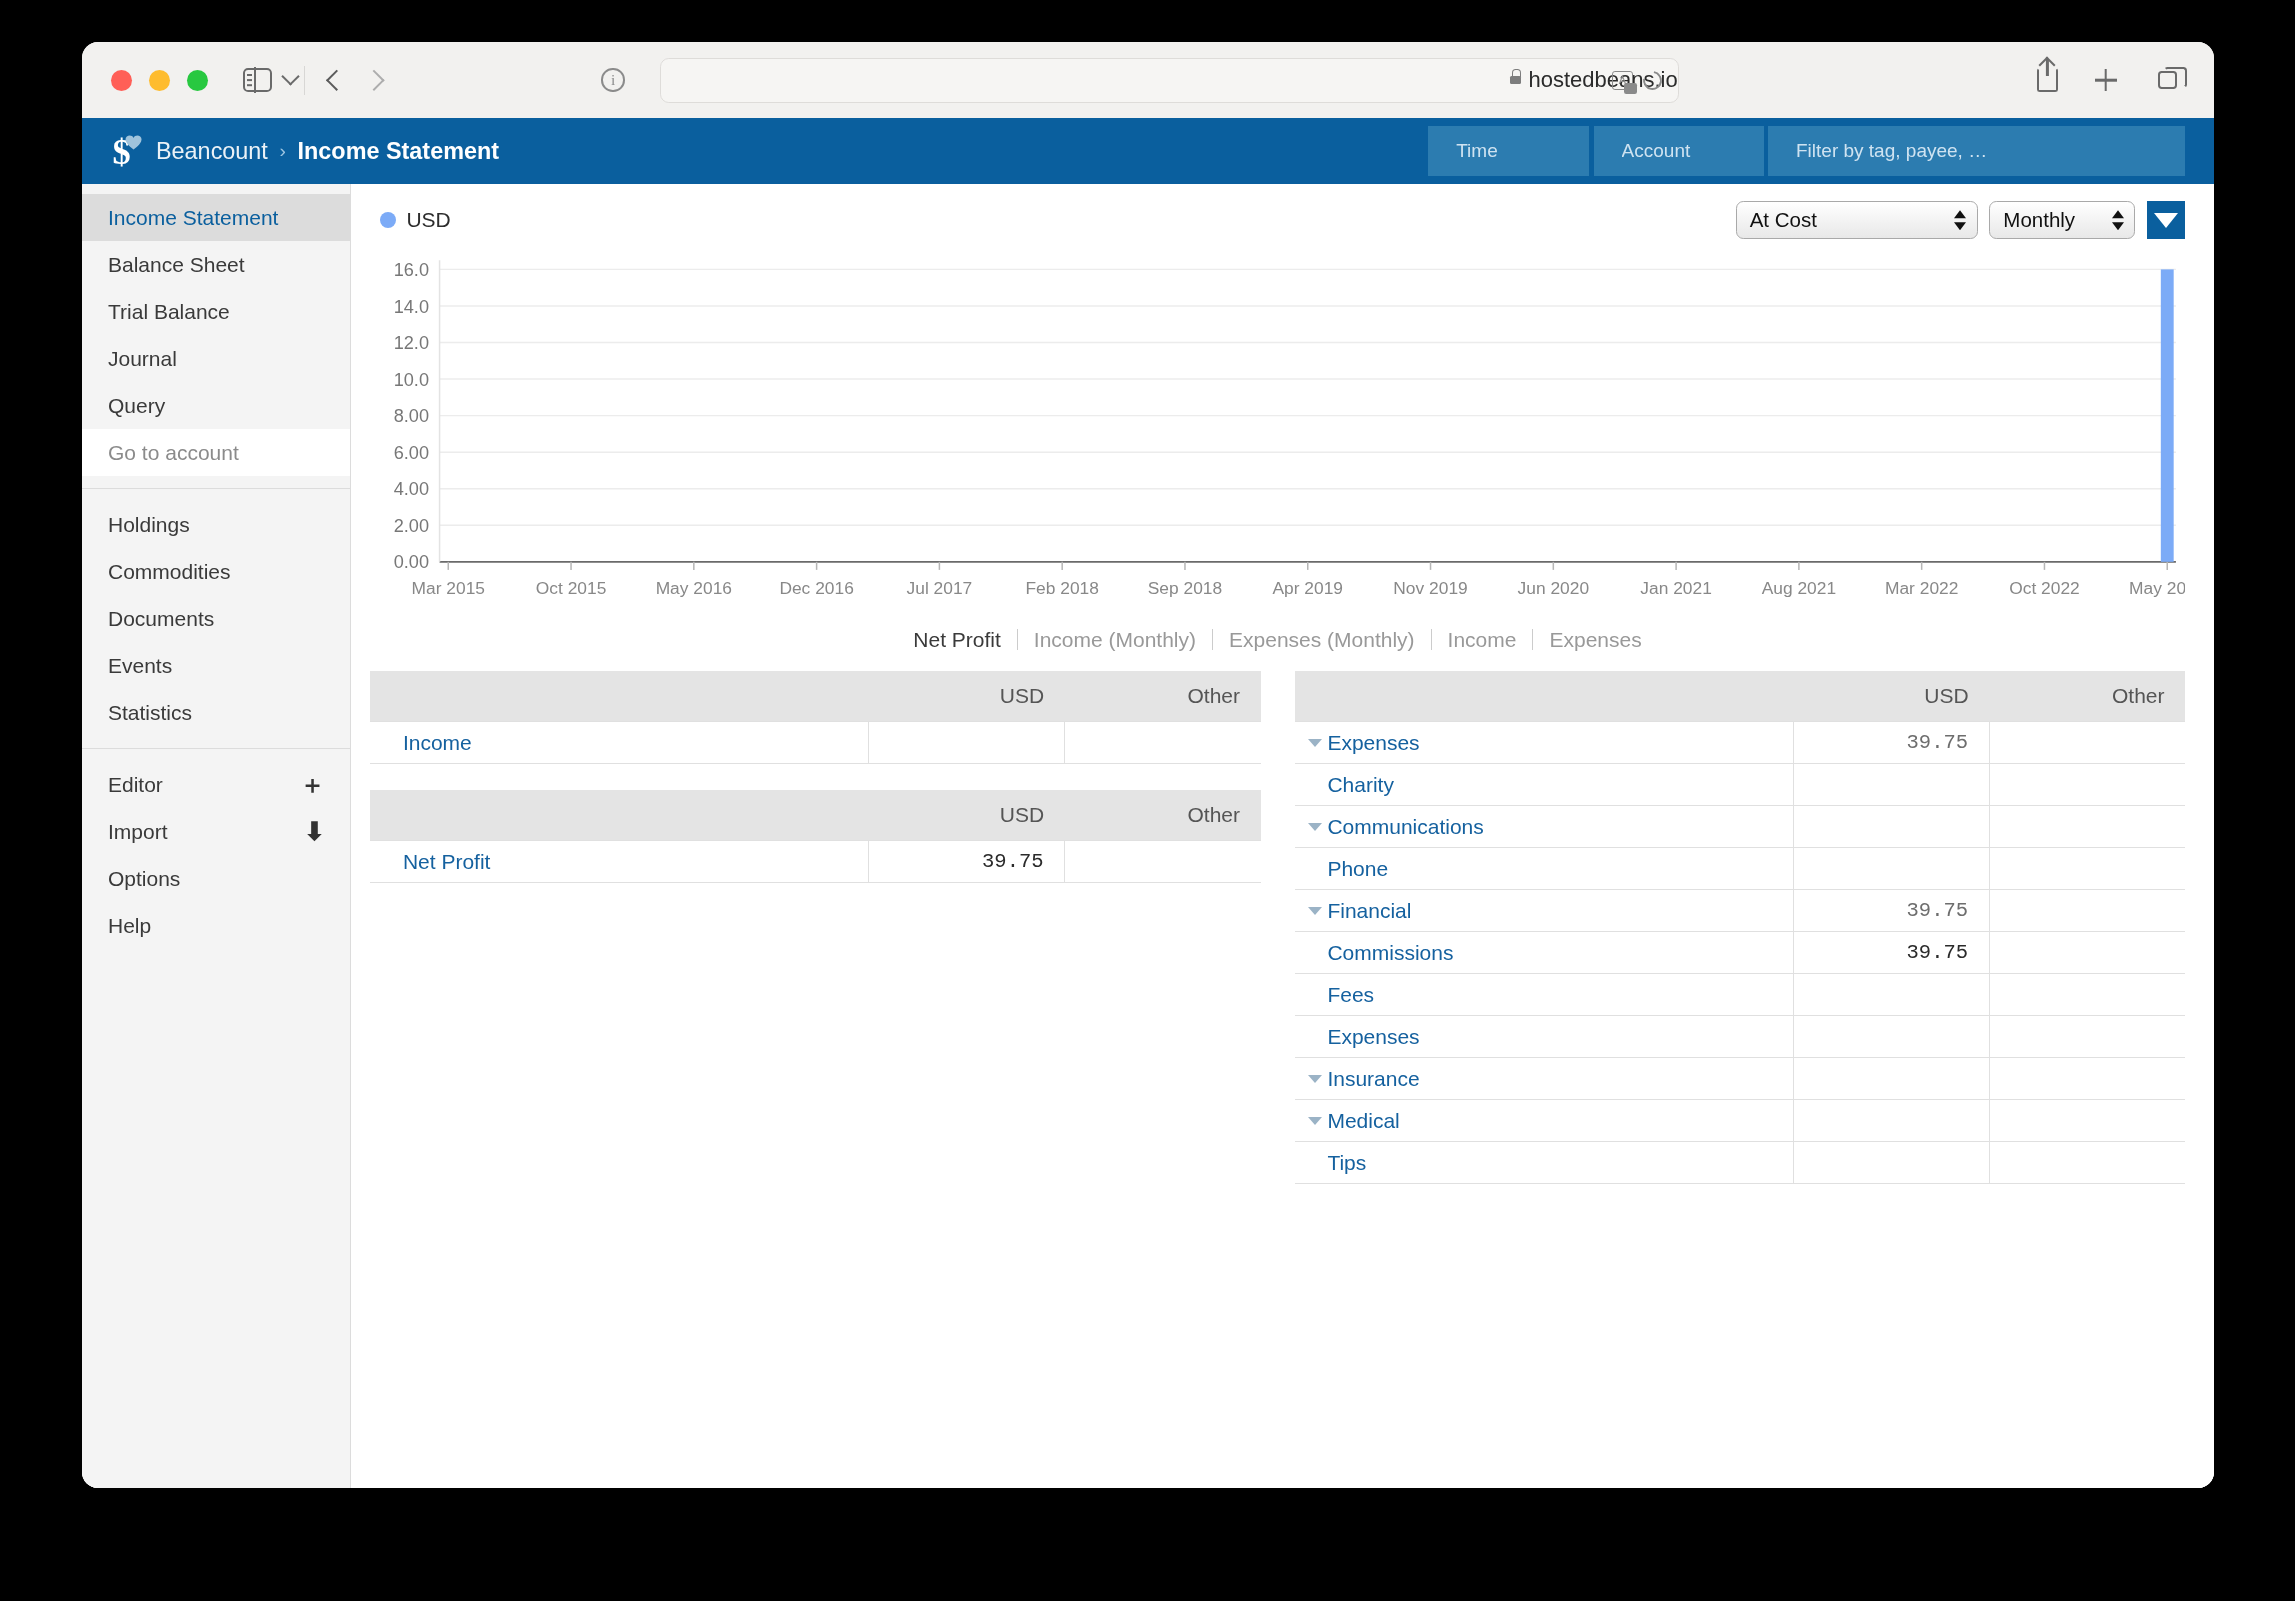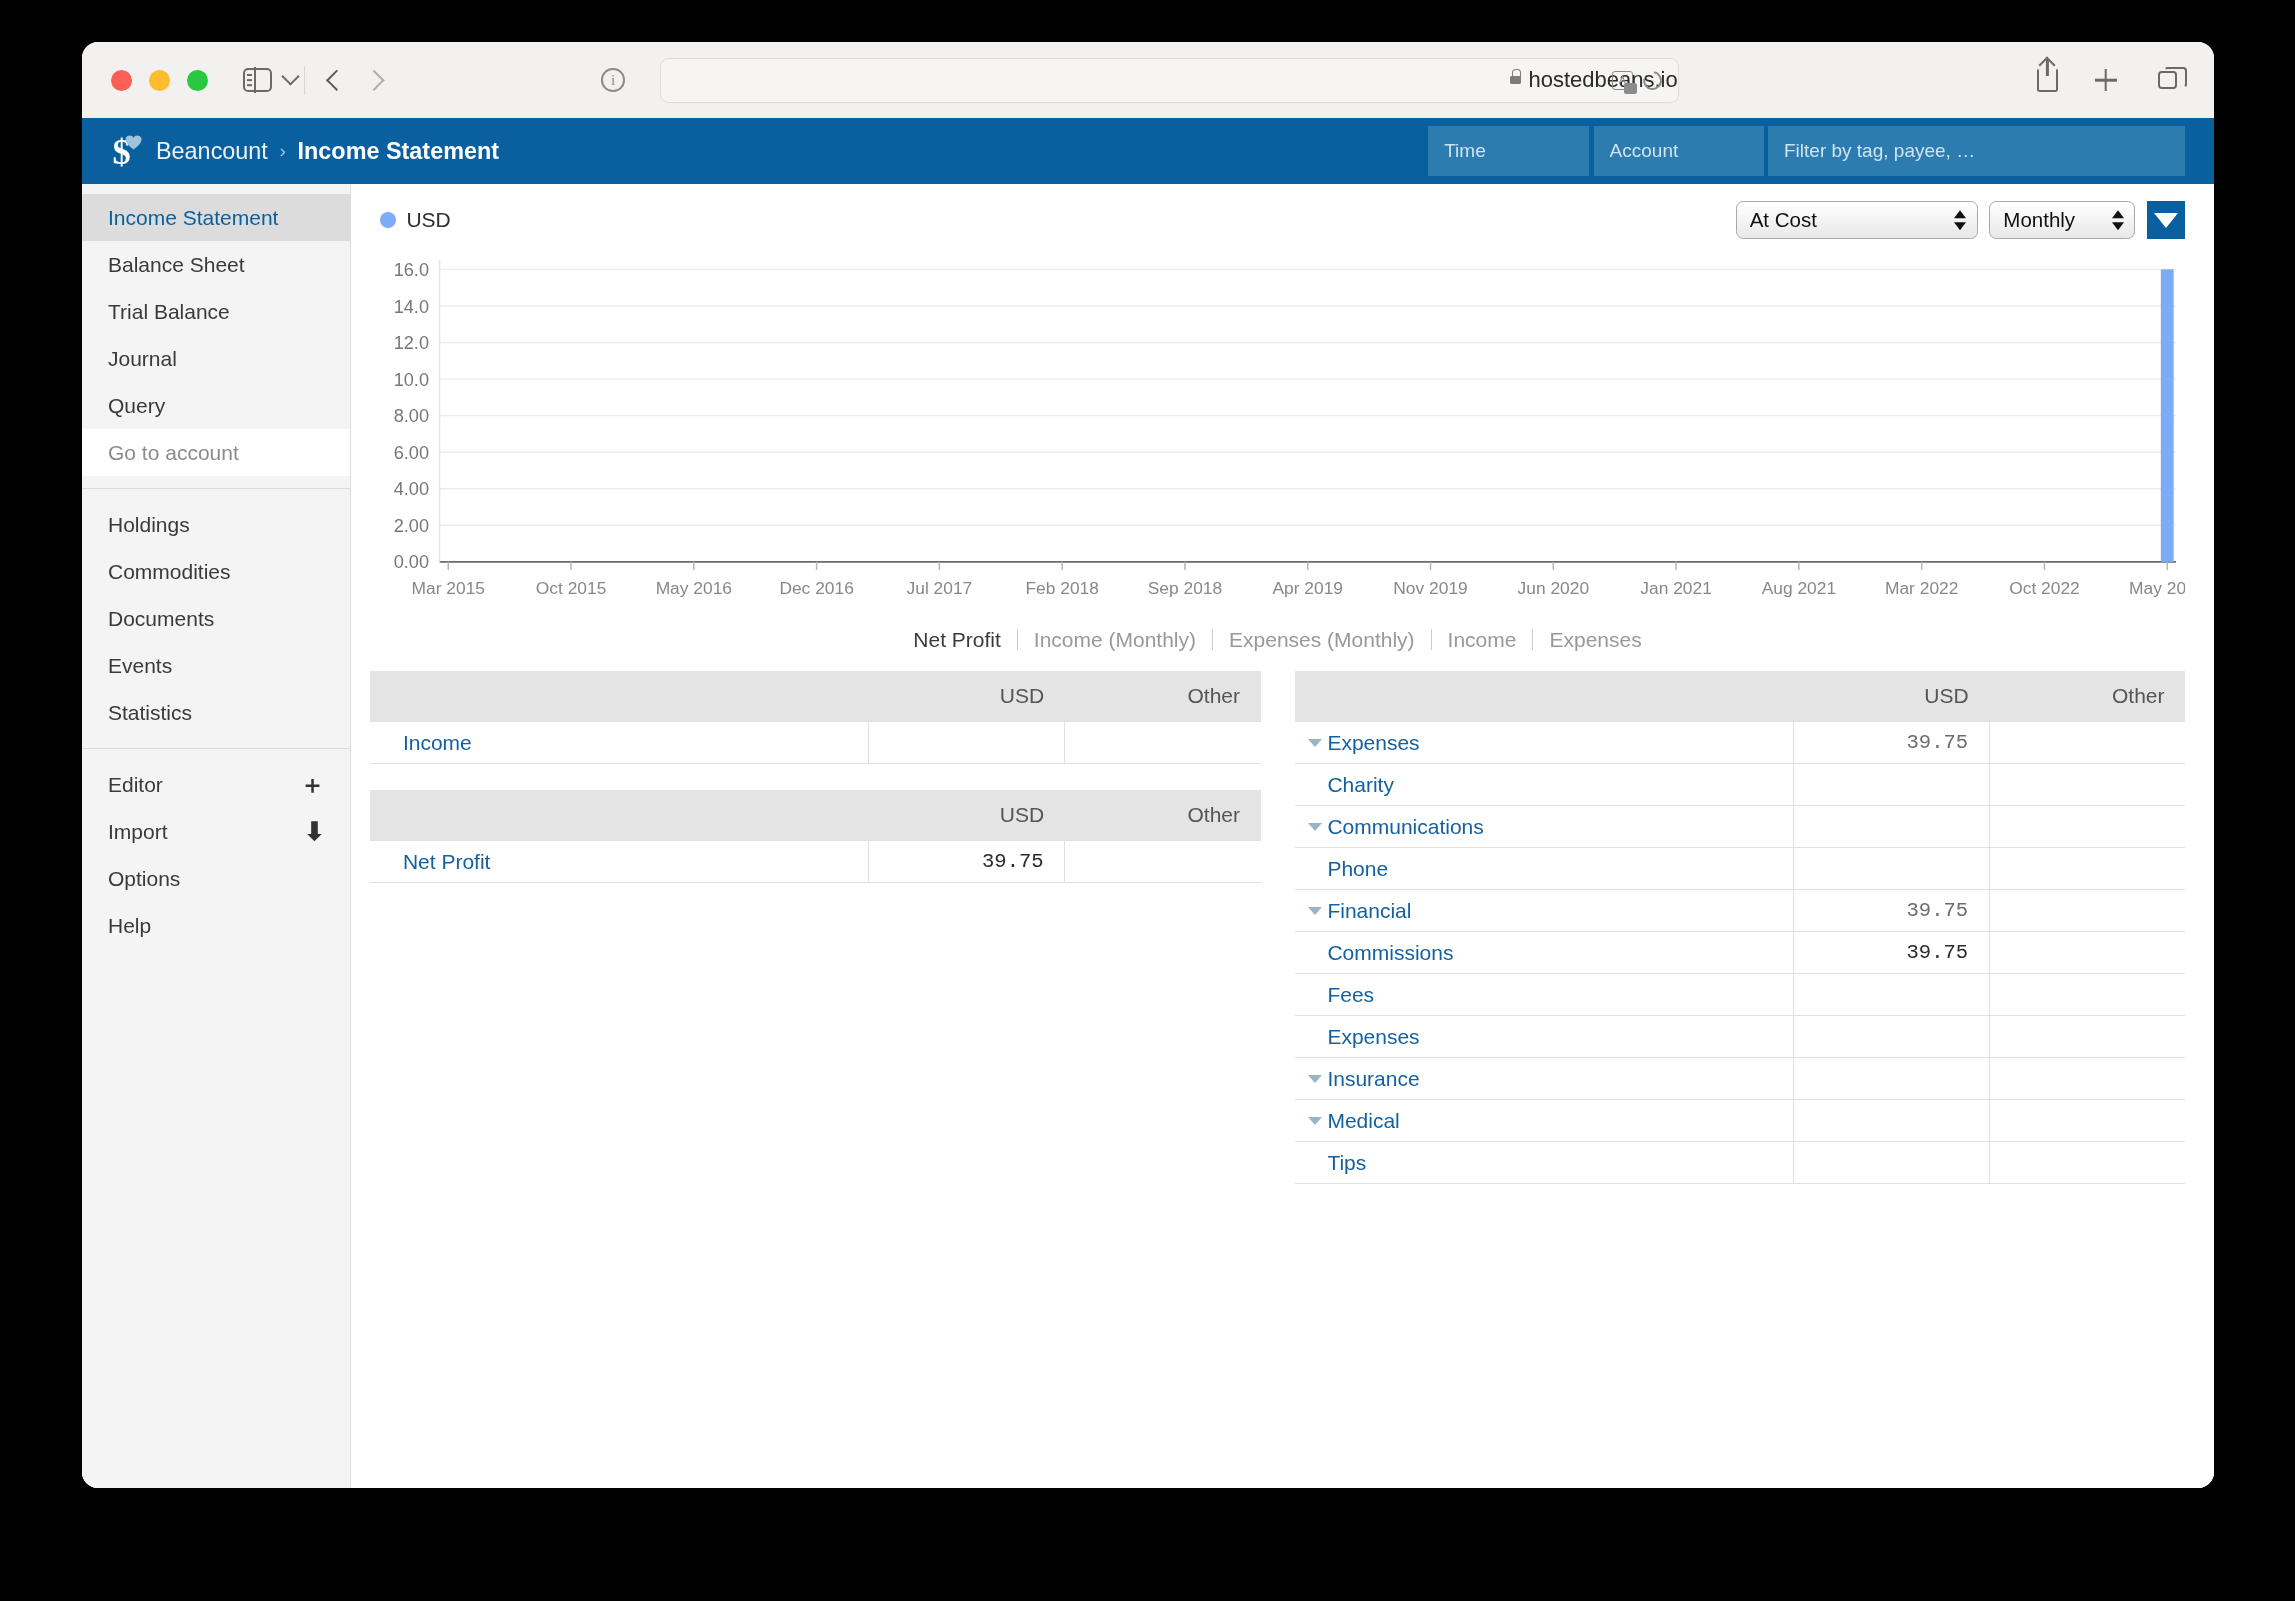--- a/index.html
+++ b/index.html
@@ -98,21 +98,21 @@
   #brand { display:flex; align-items:center; margin-left:29px; gap:13px; }
   #logo { width:32px; height:38px; position:relative; }
   #crumbs { display:flex; align-items:center; gap:11.7px; font-size:23.4px; color:#fff; }
   #crumb-root { opacity:.92; }
   #crumb-sep { color:#9fc6e2; font-size:19px; }
   #crumb-page { font-weight:bold; }
 
   #filters { position:absolute; right:29px; display:flex; gap:4.4px; }
   .filter-inp {
     background:#2c7cb0; border:none; height:50px;
-    font-size:19px; color:#fff; padding:0 16px;
+    font-size:19px; color:#fff; padding:0 28px;
     font-family:"Liberation Sans", sans-serif;
   }
   .filter-inp::placeholder { color:#cfe3f1; opacity:1; }
   #f-time { width:161px; }
   #f-account { width:170px; }
   #f-tag { width:417px; }
 
   #body { display:flex; flex:1; min-height:0; }
 
   

